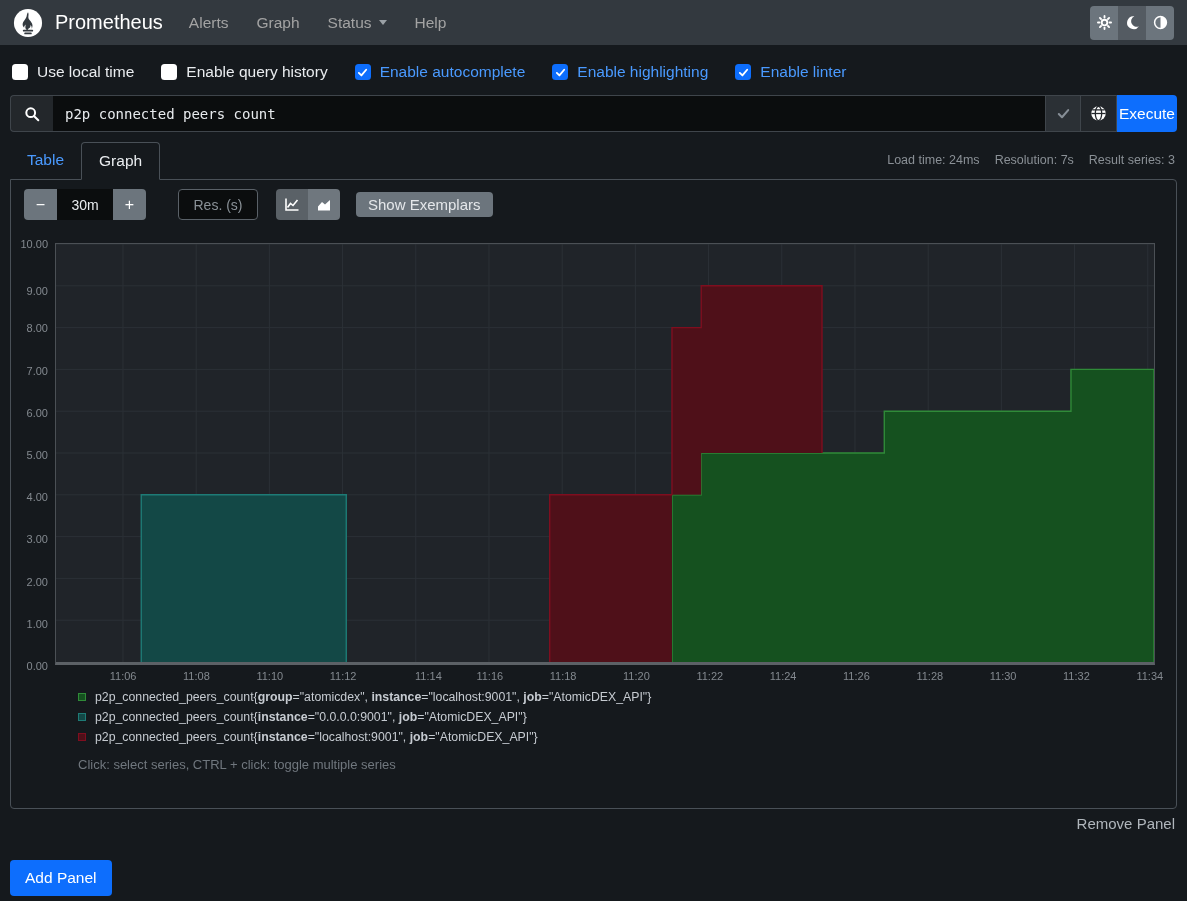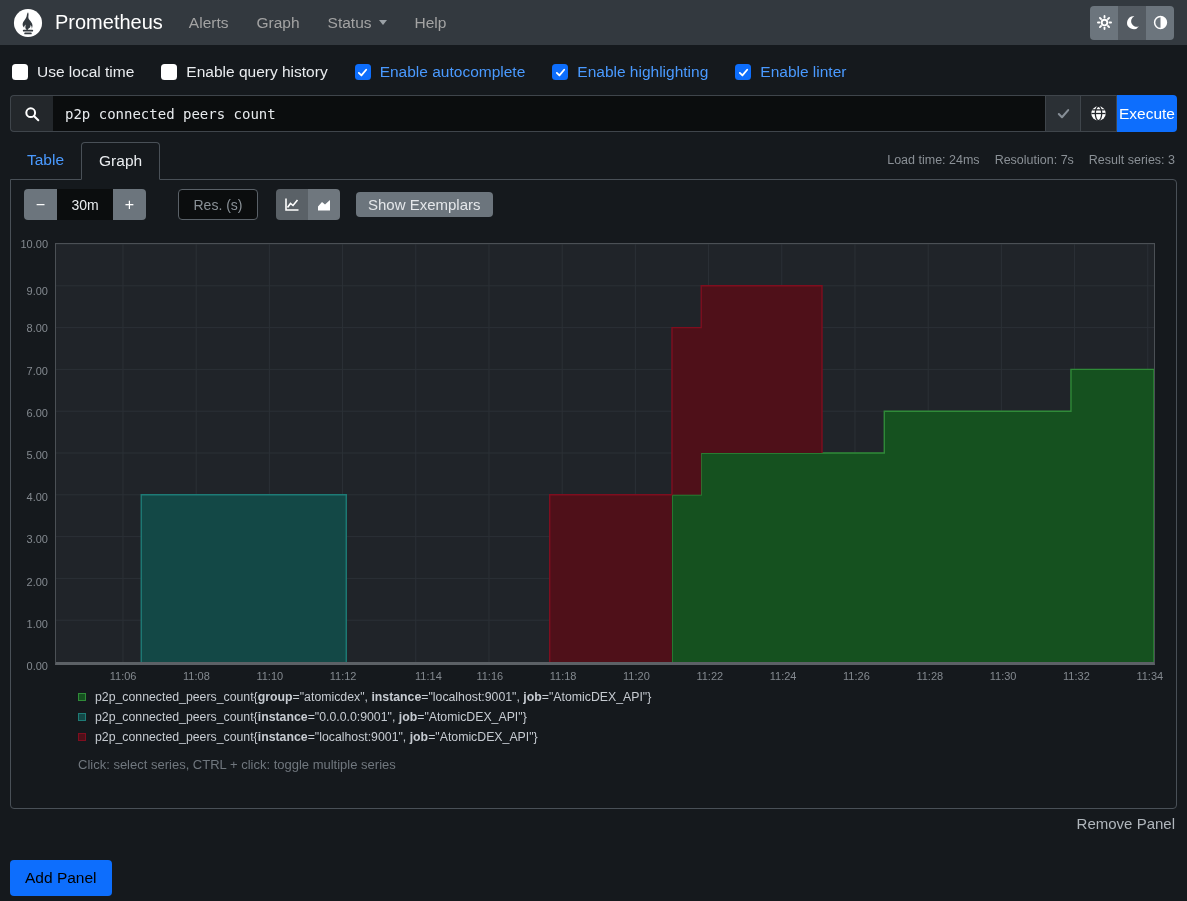--- a/index.html
+++ b/index.html
@@ -88,21 +88,21 @@
   .legend { margin:25px 0 0 67px; display:flex; flex-direction:column; gap:6px;
             font-size:12.3px; color:#c6cbd1; }
   .legend-item { display:flex; align-items:center; gap:9px; cursor:pointer; }
   .swatch { width:8px; height:8px; border:1.5px solid; flex:0 0 auto; }
   .legend-text b { font-weight:bold; }
   .hint { margin:13px 0 0 67px; font-size:13px; color:#70777e; }
 
   
   .remove-row { margin:6px 12px 0; text-align:right; }
   .remove-link { color:#b0b6bc; font-size:15px; cursor:pointer; }
-  .add-panel { margin:27px 0 0 10px; display:inline-block; background:#0d6efd; color:#000000;
+  .add-panel { margin:27px 0 0 10px; display:inline-block; background:#0d6efd; color:#ffffff;
                font-size:15.5px; padding:9px 15px; border:0; border-radius:4px; cursor:pointer;
                font-family:inherit; }
 </style>
 </head>
 <body>
 
 
 
 
 <nav class="navbar">

